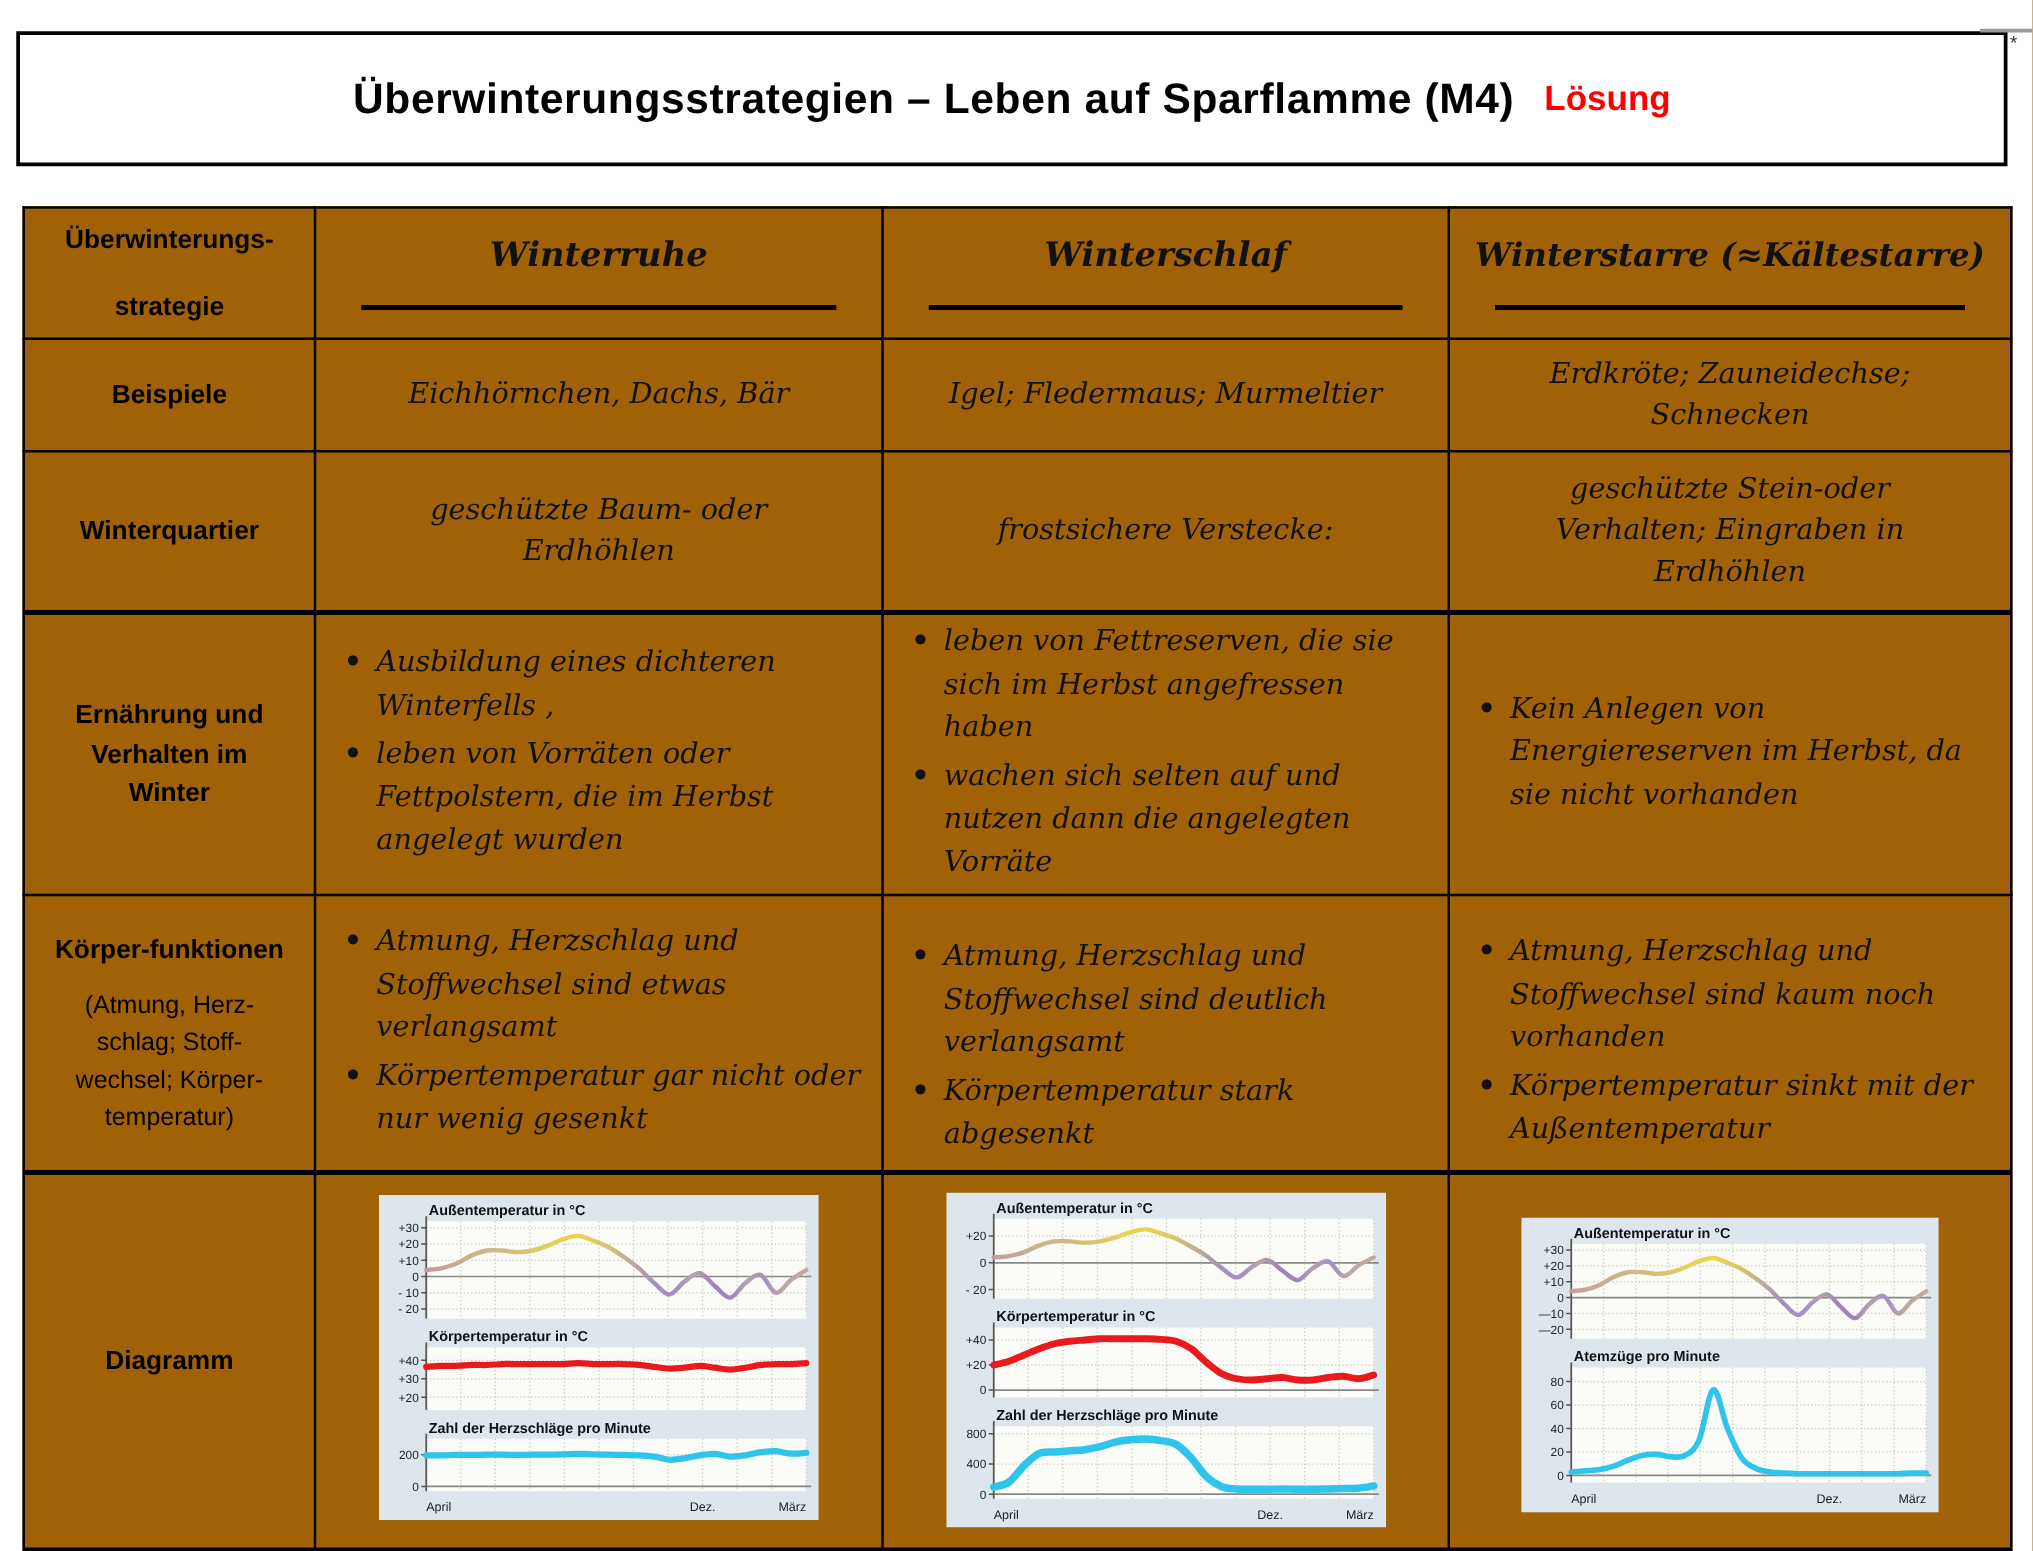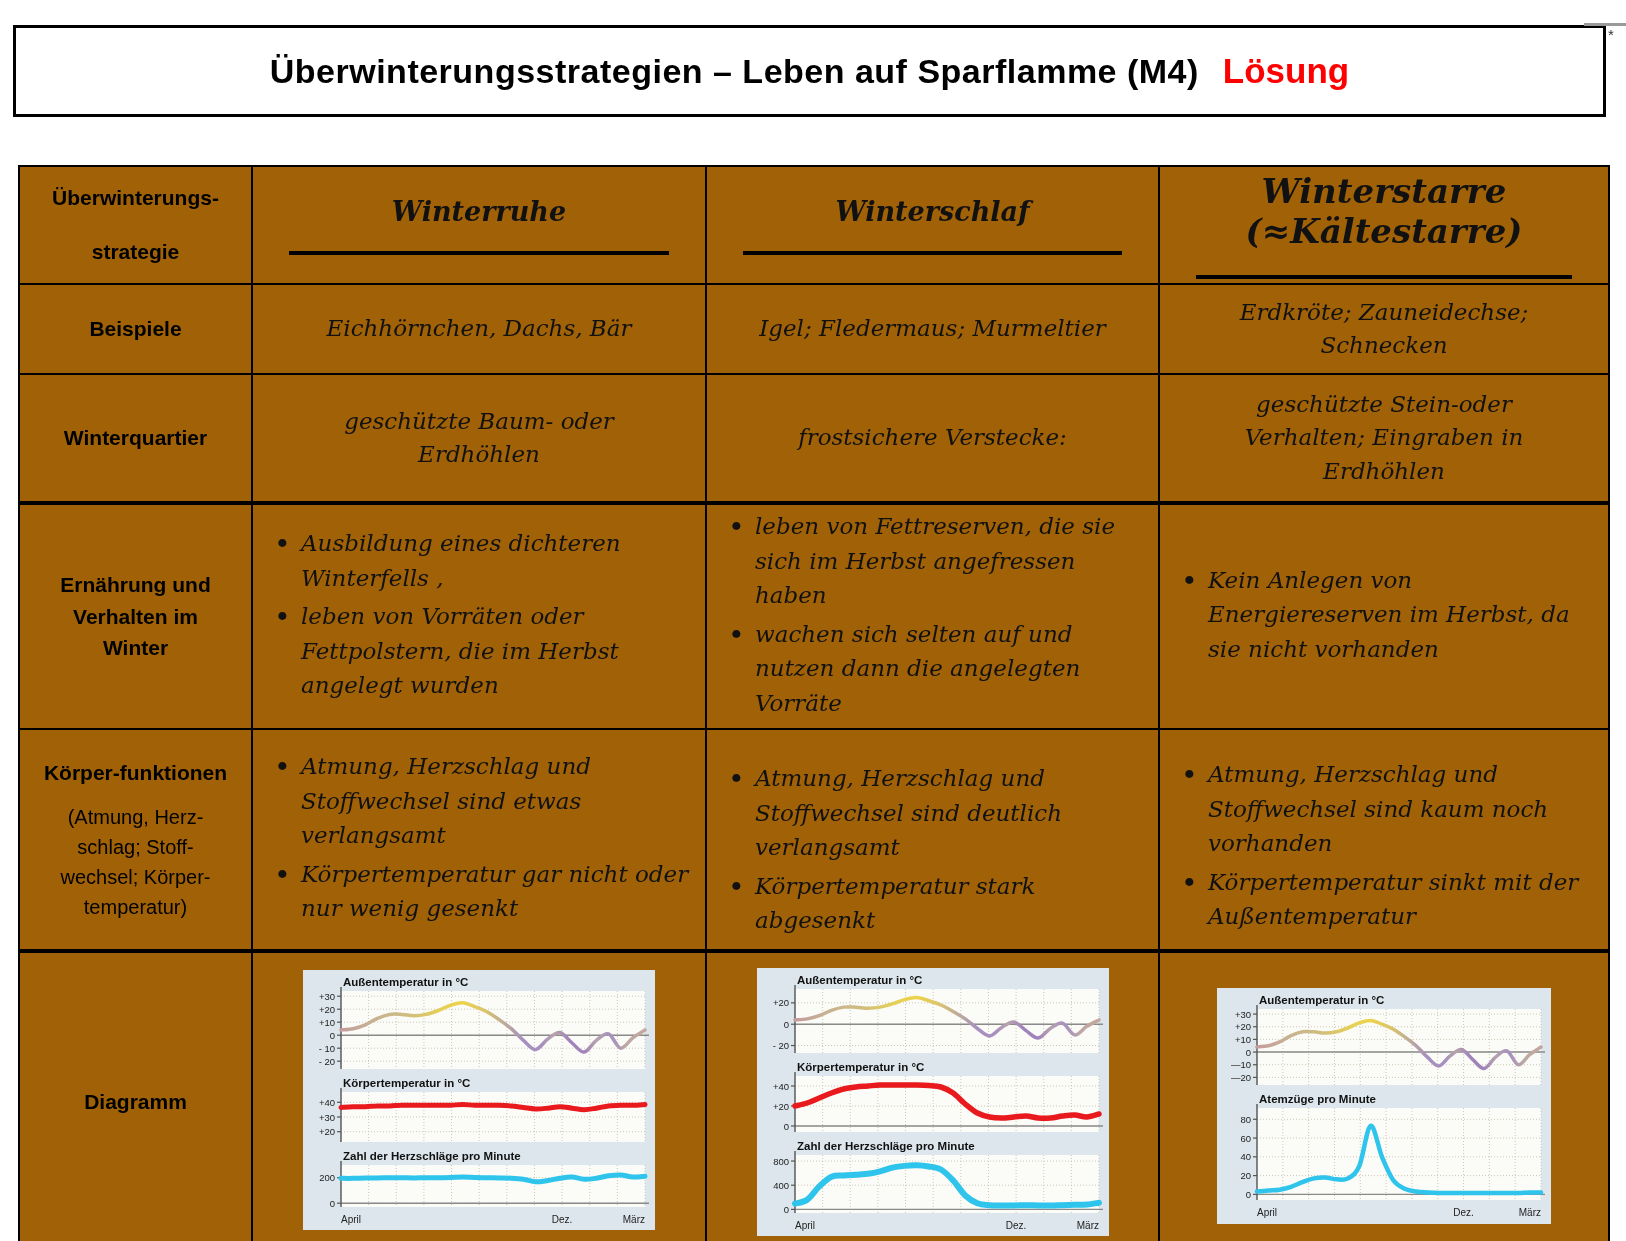--- a/index.html
+++ b/index.html
@@ -2,45 +2,45 @@
 <html><head>
 <meta charset="utf-8">
 <style>
   html,body{margin:0;padding:0;}
   body{
     width:1626px;height:1241px;position:relative;background:#ffffff;
     font-family:"Liberation Sans",sans-serif;color:#000;
   }
   
   .title-box{
-    position:absolute;left:13px;top:25px;width:1593px;height:92px;
+    position:absolute;left:13px;top:25px;width:1593px;height:108px;
     border:3px solid #000;box-sizing:border-box;
     display:flex;align-items:center;justify-content:center;background:#fff;
   }
   .title-main{font-size:34px;font-weight:bold;letter-spacing:.5px;}
-  .title-suffix{font-size:35px;font-weight:bold;color:#ff0000;margin-left:24px;}
+  .title-suffix{font-size:28px;font-weight:bold;color:#ff0000;margin-left:24px;}
   .corner-line{position:absolute;left:1584px;top:23px;width:42px;height:3px;background:#9a9a9a;}
   .corner-star{position:absolute;left:1608px;top:26px;font-size:15px;color:#333;}
 
   
   .main-table{
     position:absolute;left:18px;top:165px;border-collapse:collapse;table-layout:fixed;
     border:2px solid #000;border-bottom:5px solid #000;background:#a16207;
   }
   .main-table td{border:2px solid #000;padding:4px 10px;vertical-align:middle;box-sizing:border-box;}
   tr.thick-top td{border-top:4px solid #000;}
 
   .hand{font-family:"DejaVu Serif",serif;font-style:italic;color:#111;}
 
   
   .corner-cell{text-align:center;font-weight:bold;font-size:21px;vertical-align:top;padding-top:10px;}
   .corner-cell .l2{margin-top:30px;}
   .strategy-cell{vertical-align:top;text-align:center;padding-top:8px;}
   .strategy-name{font-size:27px;font-weight:bold;}
-  .strategy-name.small{font-size:34px;}
+  .strategy-name.small{font-size:26px;}
   .strategy-underline{height:4px;background:#000;width:88%;margin:24px auto 0 auto;}
 
   
   .label-cell{text-align:center;font-weight:bold;font-size:21px;line-height:1.5;}
   .label-narrow{max-width:165px;margin:0 auto;}
   .label-note{font-weight:normal;font-size:20px;margin-top:14px;max-width:180px;margin-left:auto;margin-right:auto;}
   .kf-label{vertical-align:top;padding-top:8px;text-align:center;}
 
   
   .cell-center{text-align:center;font-size:23px;line-height:1.45;}

